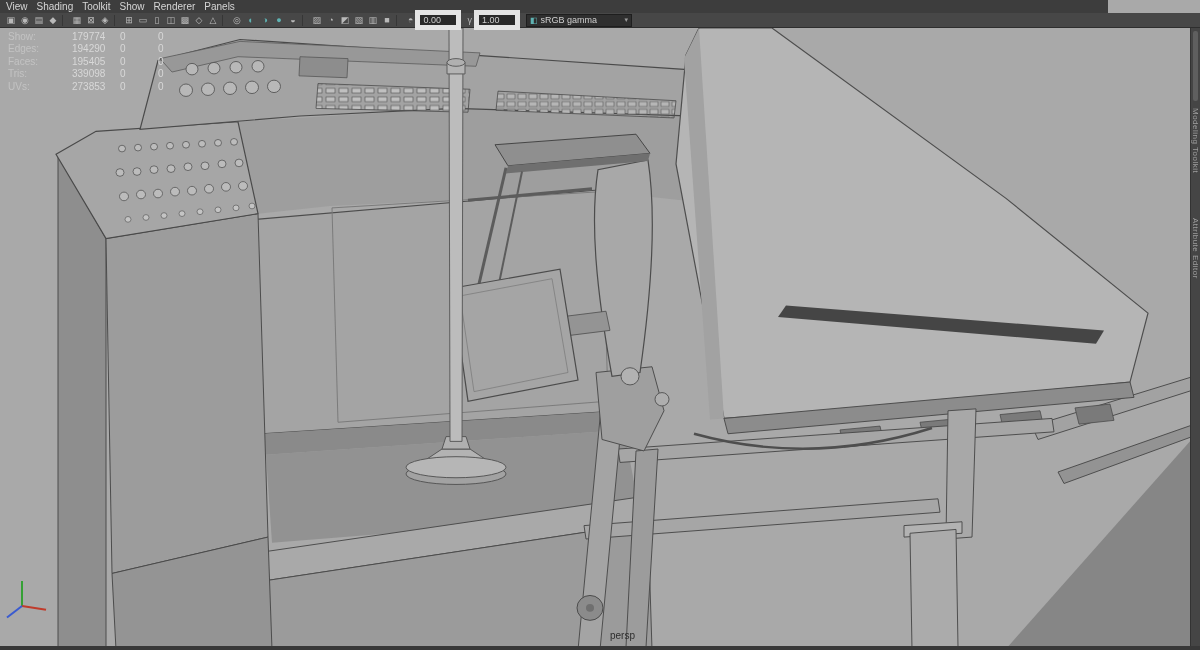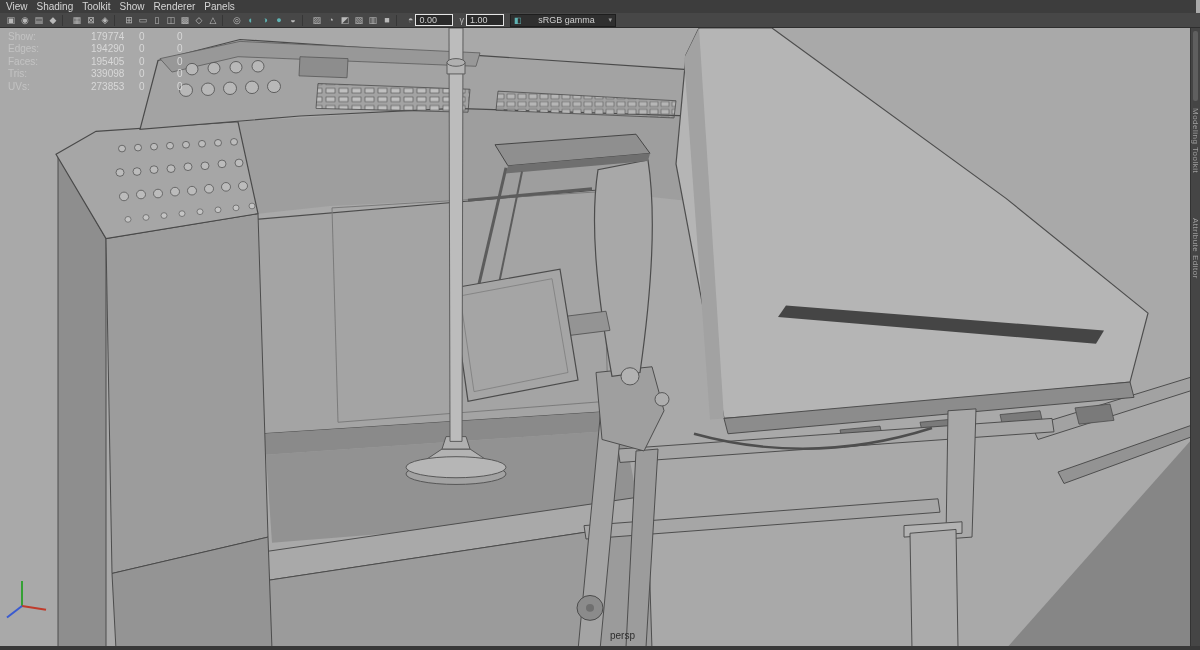--- a/index.html
+++ b/index.html
@@ -3,59 +3,59 @@
 <meta charset="utf-8">
 <style>
   html,body{margin:0;padding:0;}
   body{
     width:1200px;height:650px;overflow:hidden;position:relative;
     font-family:"Liberation Sans",sans-serif;background:#a9a9a9;
     -webkit-font-smoothing:antialiased;
   }
   
   .menu-bar{
-    position:absolute;top:0;left:0;width:1196px;height:13px;
+    position:absolute;top:0;left:0;width:1108px;height:13px;
     background:#3d3d3d;display:flex;align-items:center;z-index:30;
   }
   #menu-items{display:flex;align-items:center;padding-left:6px;}
   .menu-item{
     font-size:10px;line-height:13px;color:#d6d6d6;padding:0 9px 0 0;cursor:default;white-space:nowrap;
   }
   
   .toolbar{
     position:absolute;top:13px;left:0;width:1200px;height:15px;
     background:#474747;border-bottom:1px solid #2e2e2e;
     display:flex;align-items:center;z-index:30;padding-left:4px;box-sizing:border-box;
   }
   .tb-icons{display:flex;align-items:center;}
   .tb-icon{
     width:13px;height:13px;font-size:9px;line-height:13px;text-align:center;
     color:#b9b9b9;margin:0 0.5px;cursor:default;
   }
   .tb-sep{width:4px;height:11px;border-left:1px solid #363636;margin:0 3px 0 2px;}
   .tb-glyph{font-size:9px;color:#b9b9b9;margin:0 2px 0 4px;}
   .tb-field{
-    width:30px;height:10px;background:#2a2a2a;border:1px solid #e5e5e5;
+    width:30px;height:10px;background:#2a2a2a;border:5px solid #e5e5e5;
     color:#cfcfcf;font-size:9px;line-height:10px;padding:0 3px;margin-right:2px;
   }
   .tb-dropdown{
     width:98px;height:11px;background:#2f2f2f;border:1px solid #1e1e1e;
     display:flex;align-items:center;margin-left:4px;padding:0 3px;
   }
   .tb-dropdown .cs-icon{color:#5fb3b3;font-size:8px;margin-right:3px;}
-  .tb-dropdown .cs-text{color:#cfcfcf;font-size:9px;flex:1;white-space:nowrap;overflow:hidden;text-align:center;}
+  .tb-dropdown .cs-text{color:#cfcfcf;font-size:9px;flex:1;white-space:nowrap;overflow:hidden;}
   .tb-dropdown .caret{color:#9a9a9a;font-size:7px;}
   
   .viewport{position:absolute;top:28px;left:0;width:1200px;height:622px;background:#a9a9a9;}
   .viewport svg{display:block;}
   
   #hud{position:absolute;top:3px;left:8px;z-index:10;}
   .hud-row{height:12.4px;font-size:10px;white-space:nowrap;}
   .hud-label{display:inline-block;width:64px;color:#c3c3c3;}
-  .hud-val{display:inline-block;width:48px;color:#d8d8d8;margin-left:19px;}
+  .hud-val{display:inline-block;width:48px;color:#d8d8d8;}
   .hud-z1{display:inline-block;width:38px;color:#d8d8d8;}
   .hud-z2{display:inline-block;width:24px;color:#d8d8d8;}
   .persp-label{
     position:absolute;left:610px;top:602px;font-size:10px;color:#2e2e2e;z-index:10;
   }
   
   .right-strip{
     position:absolute;top:28px;right:0;width:9px;height:622px;background:#454545;
     border-left:1px solid #333;z-index:20;
   }

